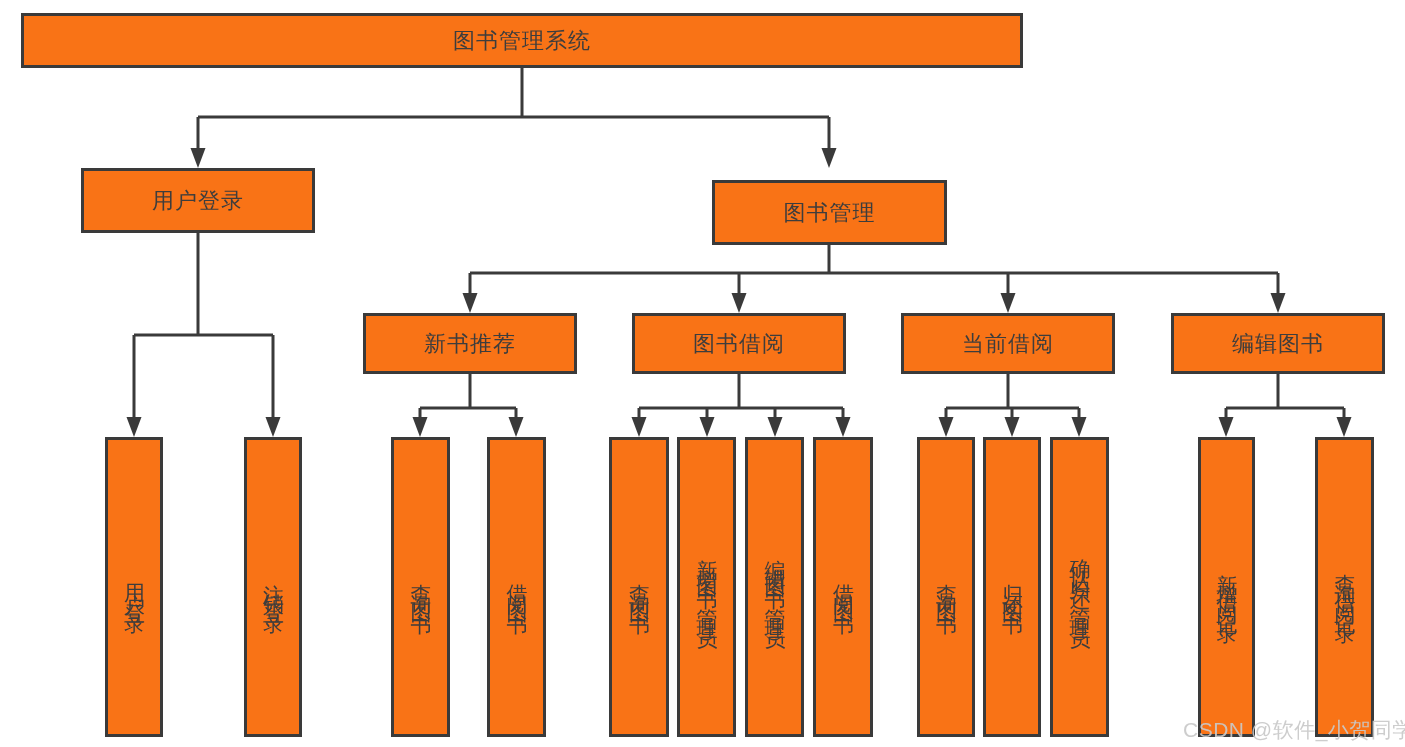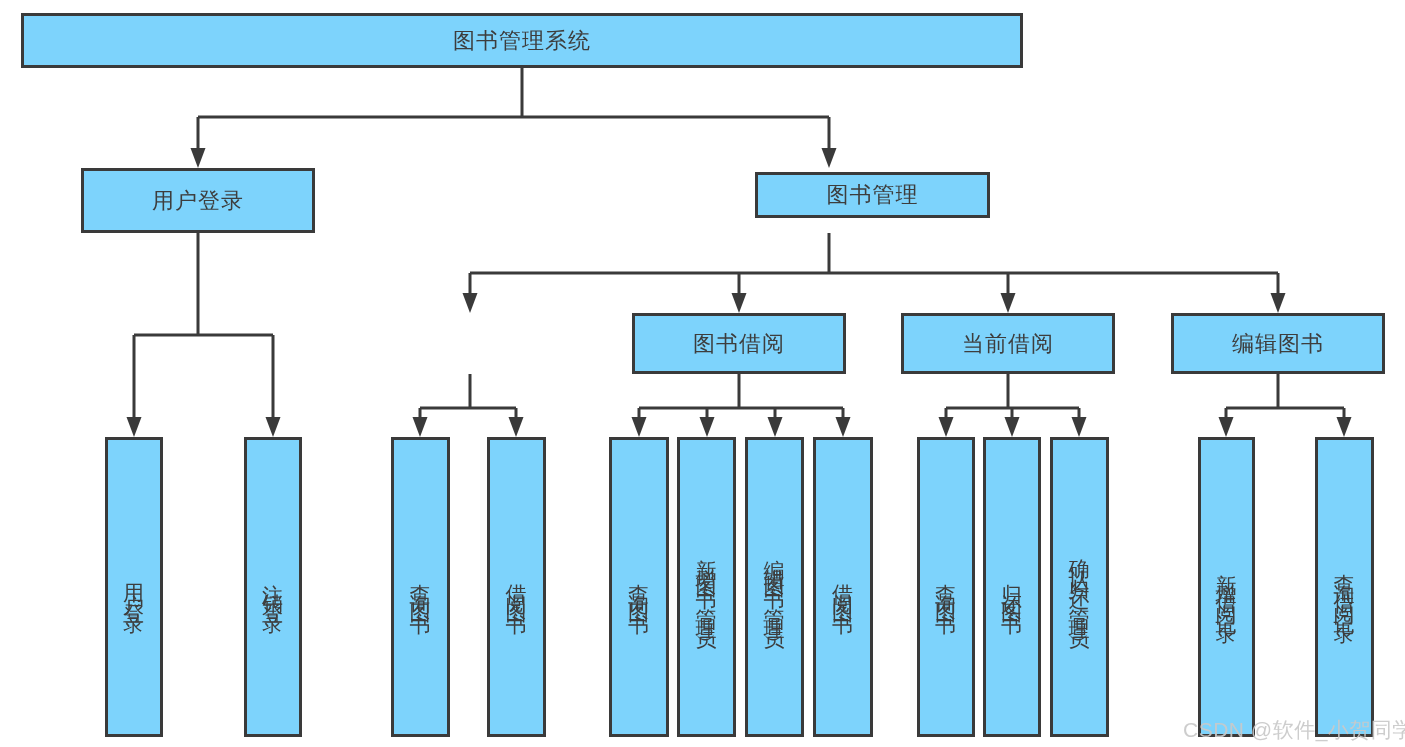--- a/index.html
+++ b/index.html
@@ -7,25 +7,26 @@
     position:relative;
     width:1405px;height:747px;
     background:#ffffff;
     font-family:"Liberation Sans","DejaVu Sans",sans-serif;
     overflow:hidden;
   }
   .node{
     position:absolute;
     box-sizing:border-box;
     border:3px solid #3a3a3a;
-    background:#7dd3fc;
+    background:#f97316;
     display:flex;
     align-items:center;
     justify-content:center;
     color:#3d3d3d;
+    font-family:Liberation Serif, serif;
   }
   .hnode{font-size:22px;letter-spacing:1px;}
   .vnode span{
     writing-mode:vertical-rl;
     font-size:21px;
     letter-spacing:10px;
     line-height:1;
     white-space:nowrap;
   }
   #connectors{position:absolute;left:0;top:0;}
@@ -96,24 +97,27 @@
     </g>
   </svg>
 
   <div class="node hnode" style="left:21px;top:13px;width:1002px;height:55px;">
     <span>图书管理系统</span>
   </div>
 
   <div class="node hnode" style="left:81px;top:168px;width:234px;height:65px;">
     <span>用户登录</span>
   </div>
-  <div class="node hnode" style="left:712px;top:172px;width:235px;height:46px;margin-left:43px;">
+  <div class="node hnode" style="left:712px;top:180px;width:235px;height:65px;">
     <span>图书管理</span>
   </div>
 
+  <div class="node hnode" style="left:363px;top:313px;width:214px;height:61px;">
+    <span>新书推荐</span>
+  </div>
   <div class="node hnode" style="left:632px;top:313px;width:214px;height:61px;">
     <span>图书借阅</span>
   </div>
   <div class="node hnode" style="left:901px;top:313px;width:214px;height:61px;">
     <span>当前借阅</span>
   </div>
   <div class="node hnode" style="left:1171px;top:313px;width:214px;height:61px;">
     <span>编辑图书</span>
   </div>
 

